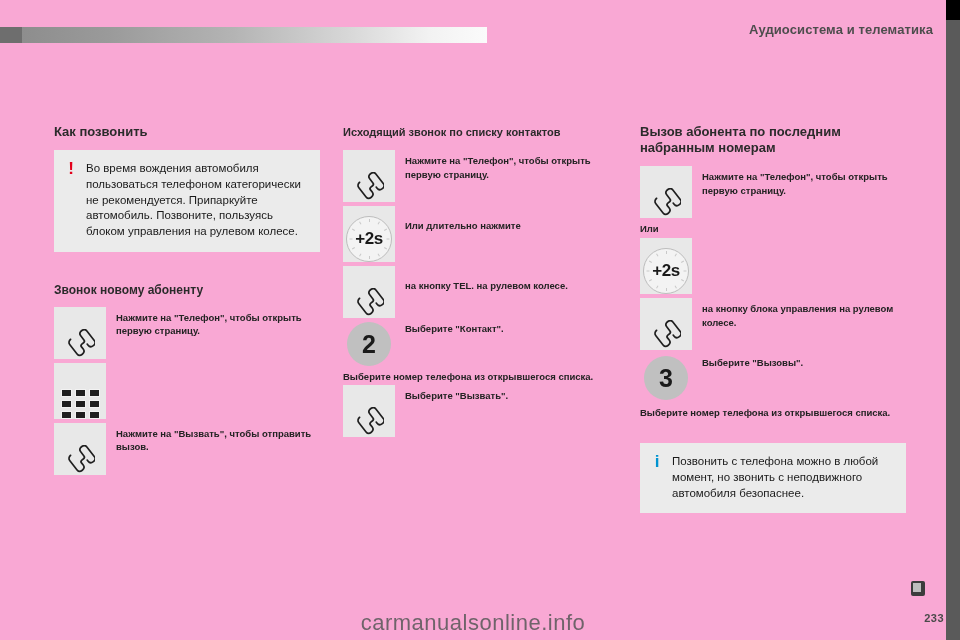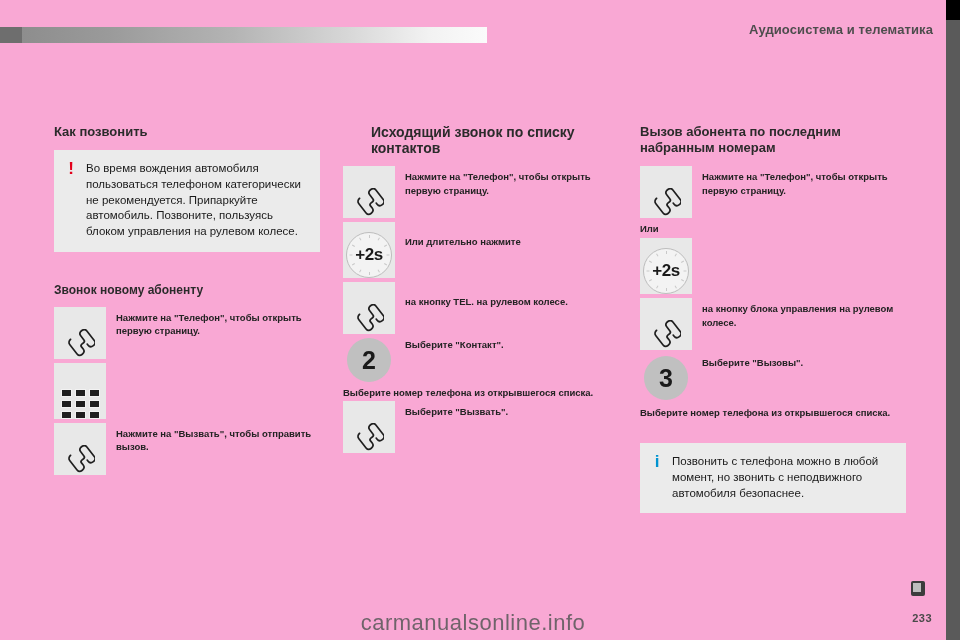--- a/index.html
+++ b/index.html
@@ -75,22 +75,21 @@
   .col-right  { left: 640px; }
 
   .sec-title {
     font-size: 13px;
     font-weight: bold;
     color: #2b2b2b;
     line-height: 16px;
     margin: 0 0 10px 0;
   }
   .sec-title.small {
-    font-size: 14px;
-    margin-left: 28px;
+    font-size: 11px;
   }
   .sec-title2 {
     font-size: 12px;
     font-weight: bold;
     color: #2b2b2b;
     line-height: 16px;
     margin: 30px 0 9px 0;
   }
 
   
@@ -240,21 +239,21 @@
   }
   .footer-icon::after {
     content: "";
     position: absolute;
     left: 2px; top: 2px;
     width: 8px; height: 9px;
     background: #bdbdbd;
   }
   .page-num {
     position: absolute;
-    right: 28px;
+    right: 16px;
     bottom: 16px;
     font-size: 11px;
     font-weight: bold;
     color: #4a4a4a;
     letter-spacing: 0.5px;
   }
   .watermark {
     position: absolute;
     left: 0;
     bottom: 4px;

